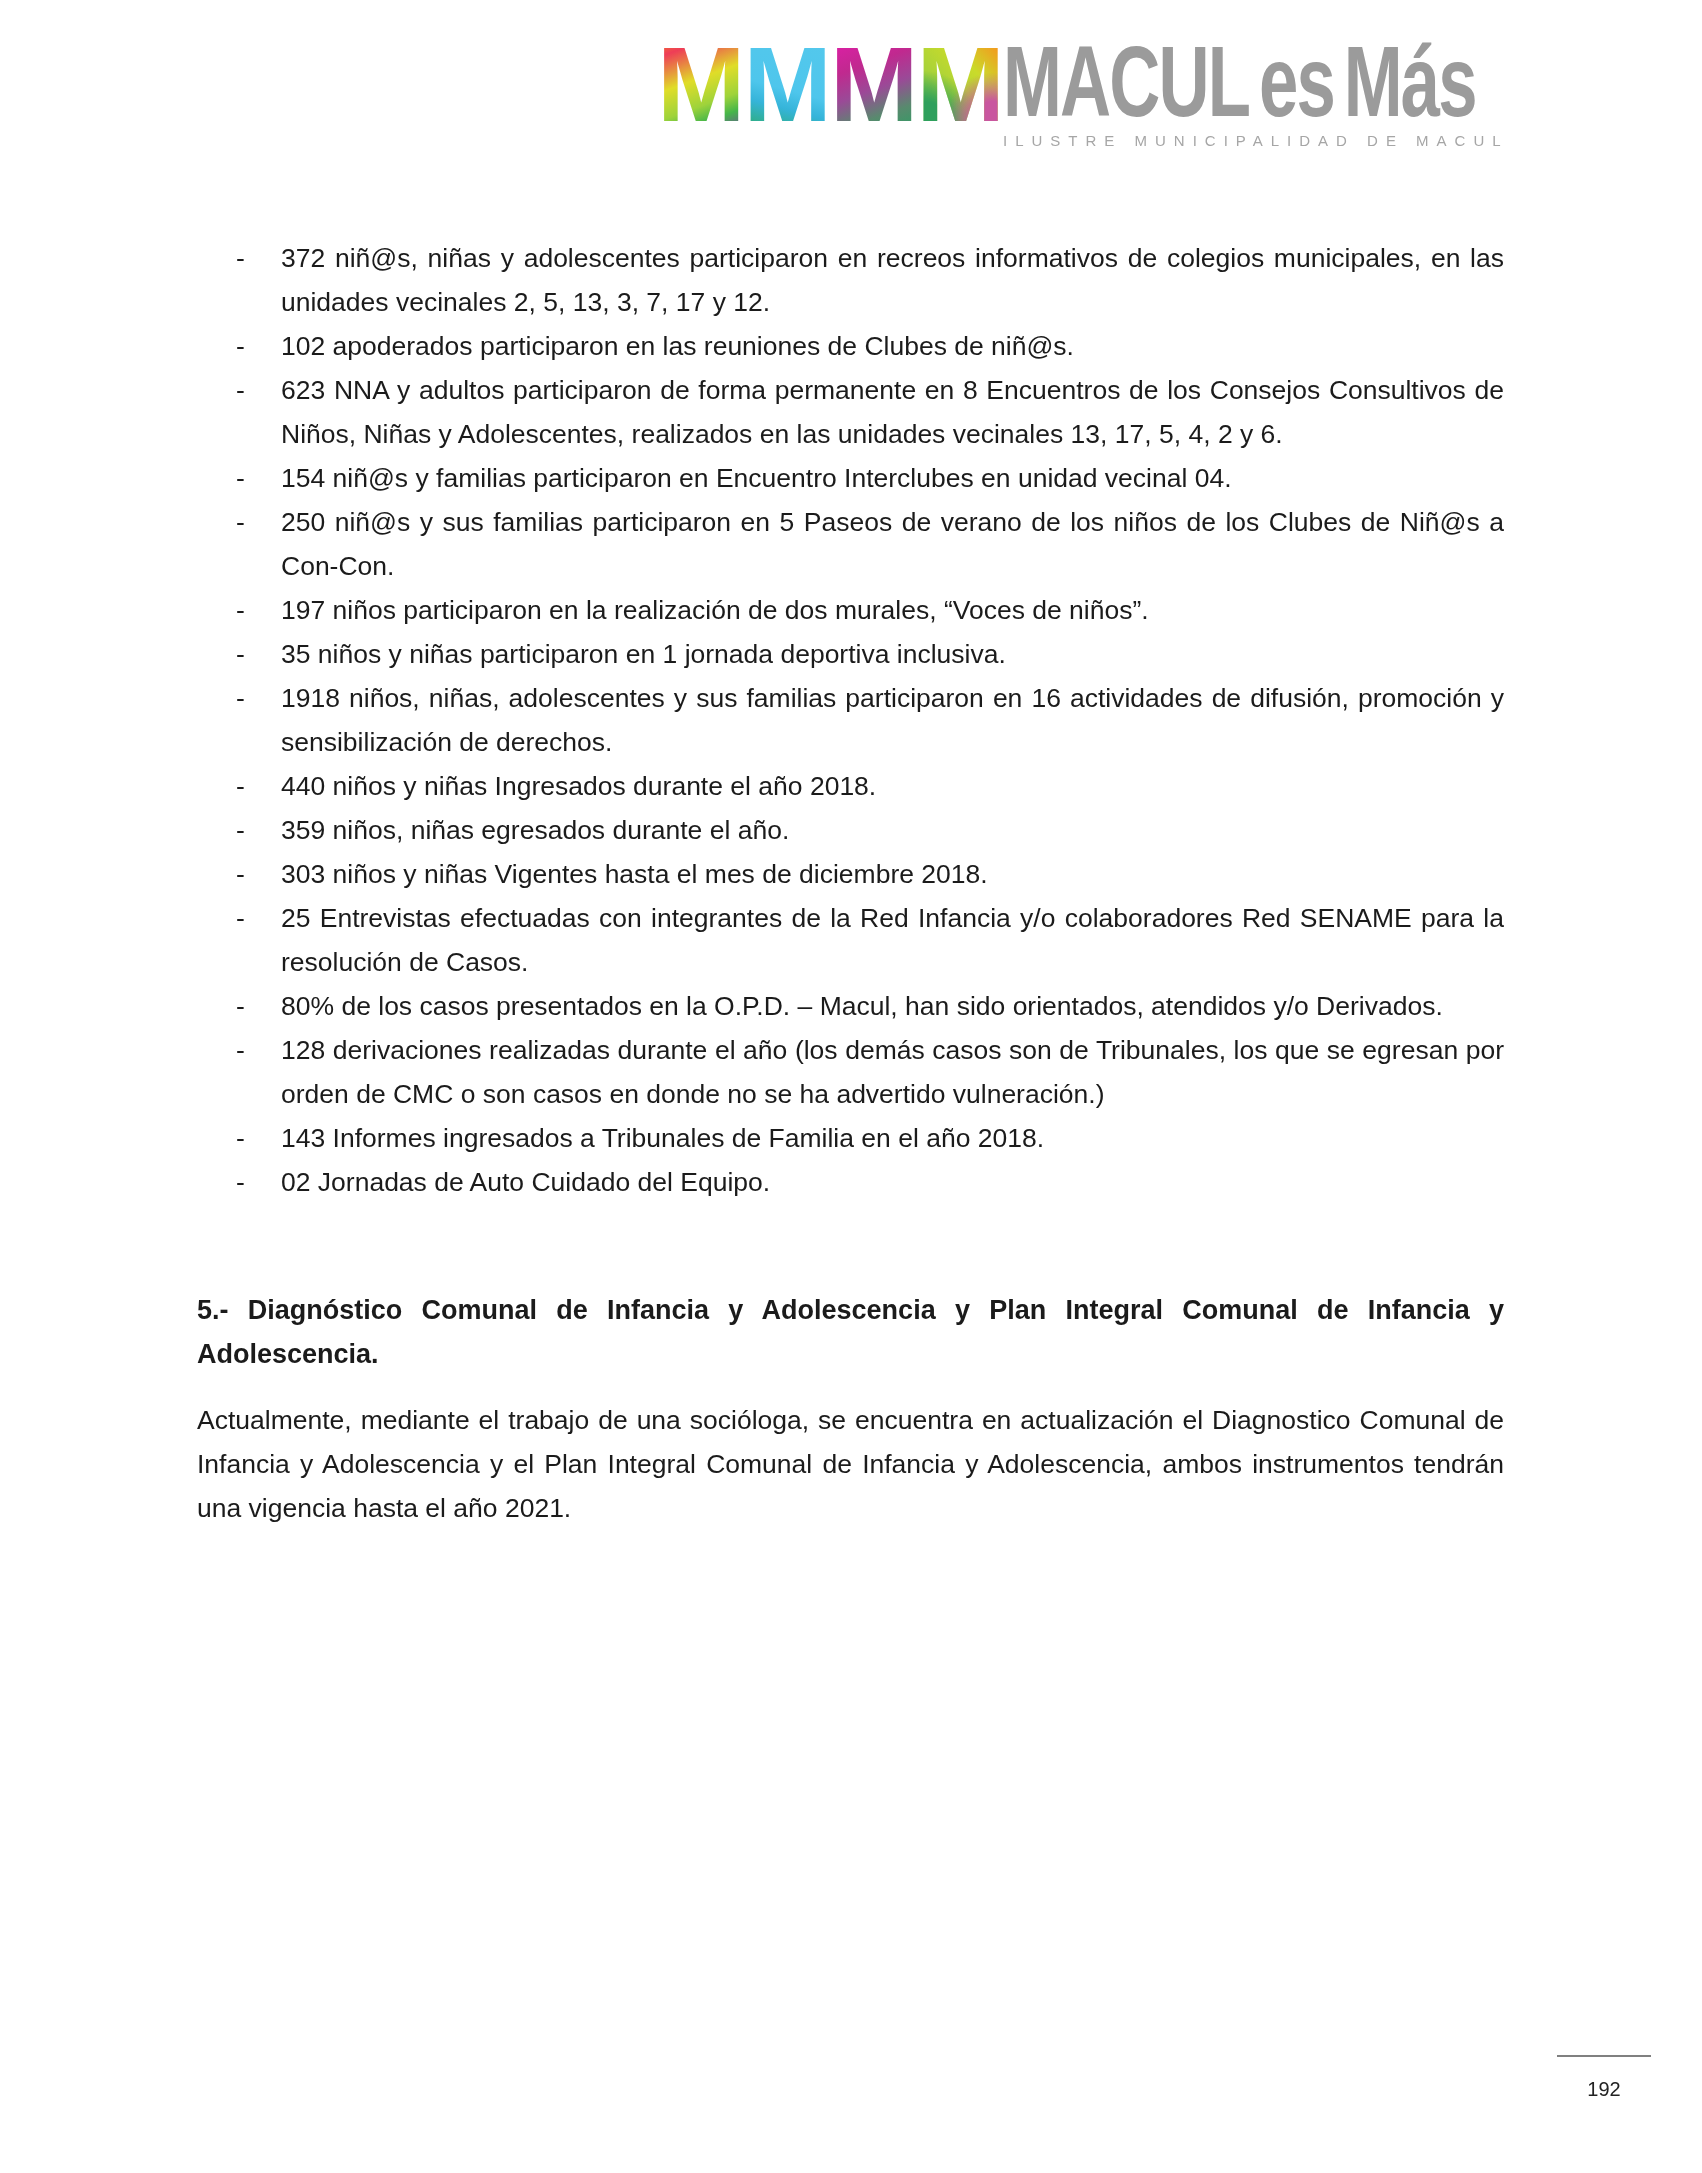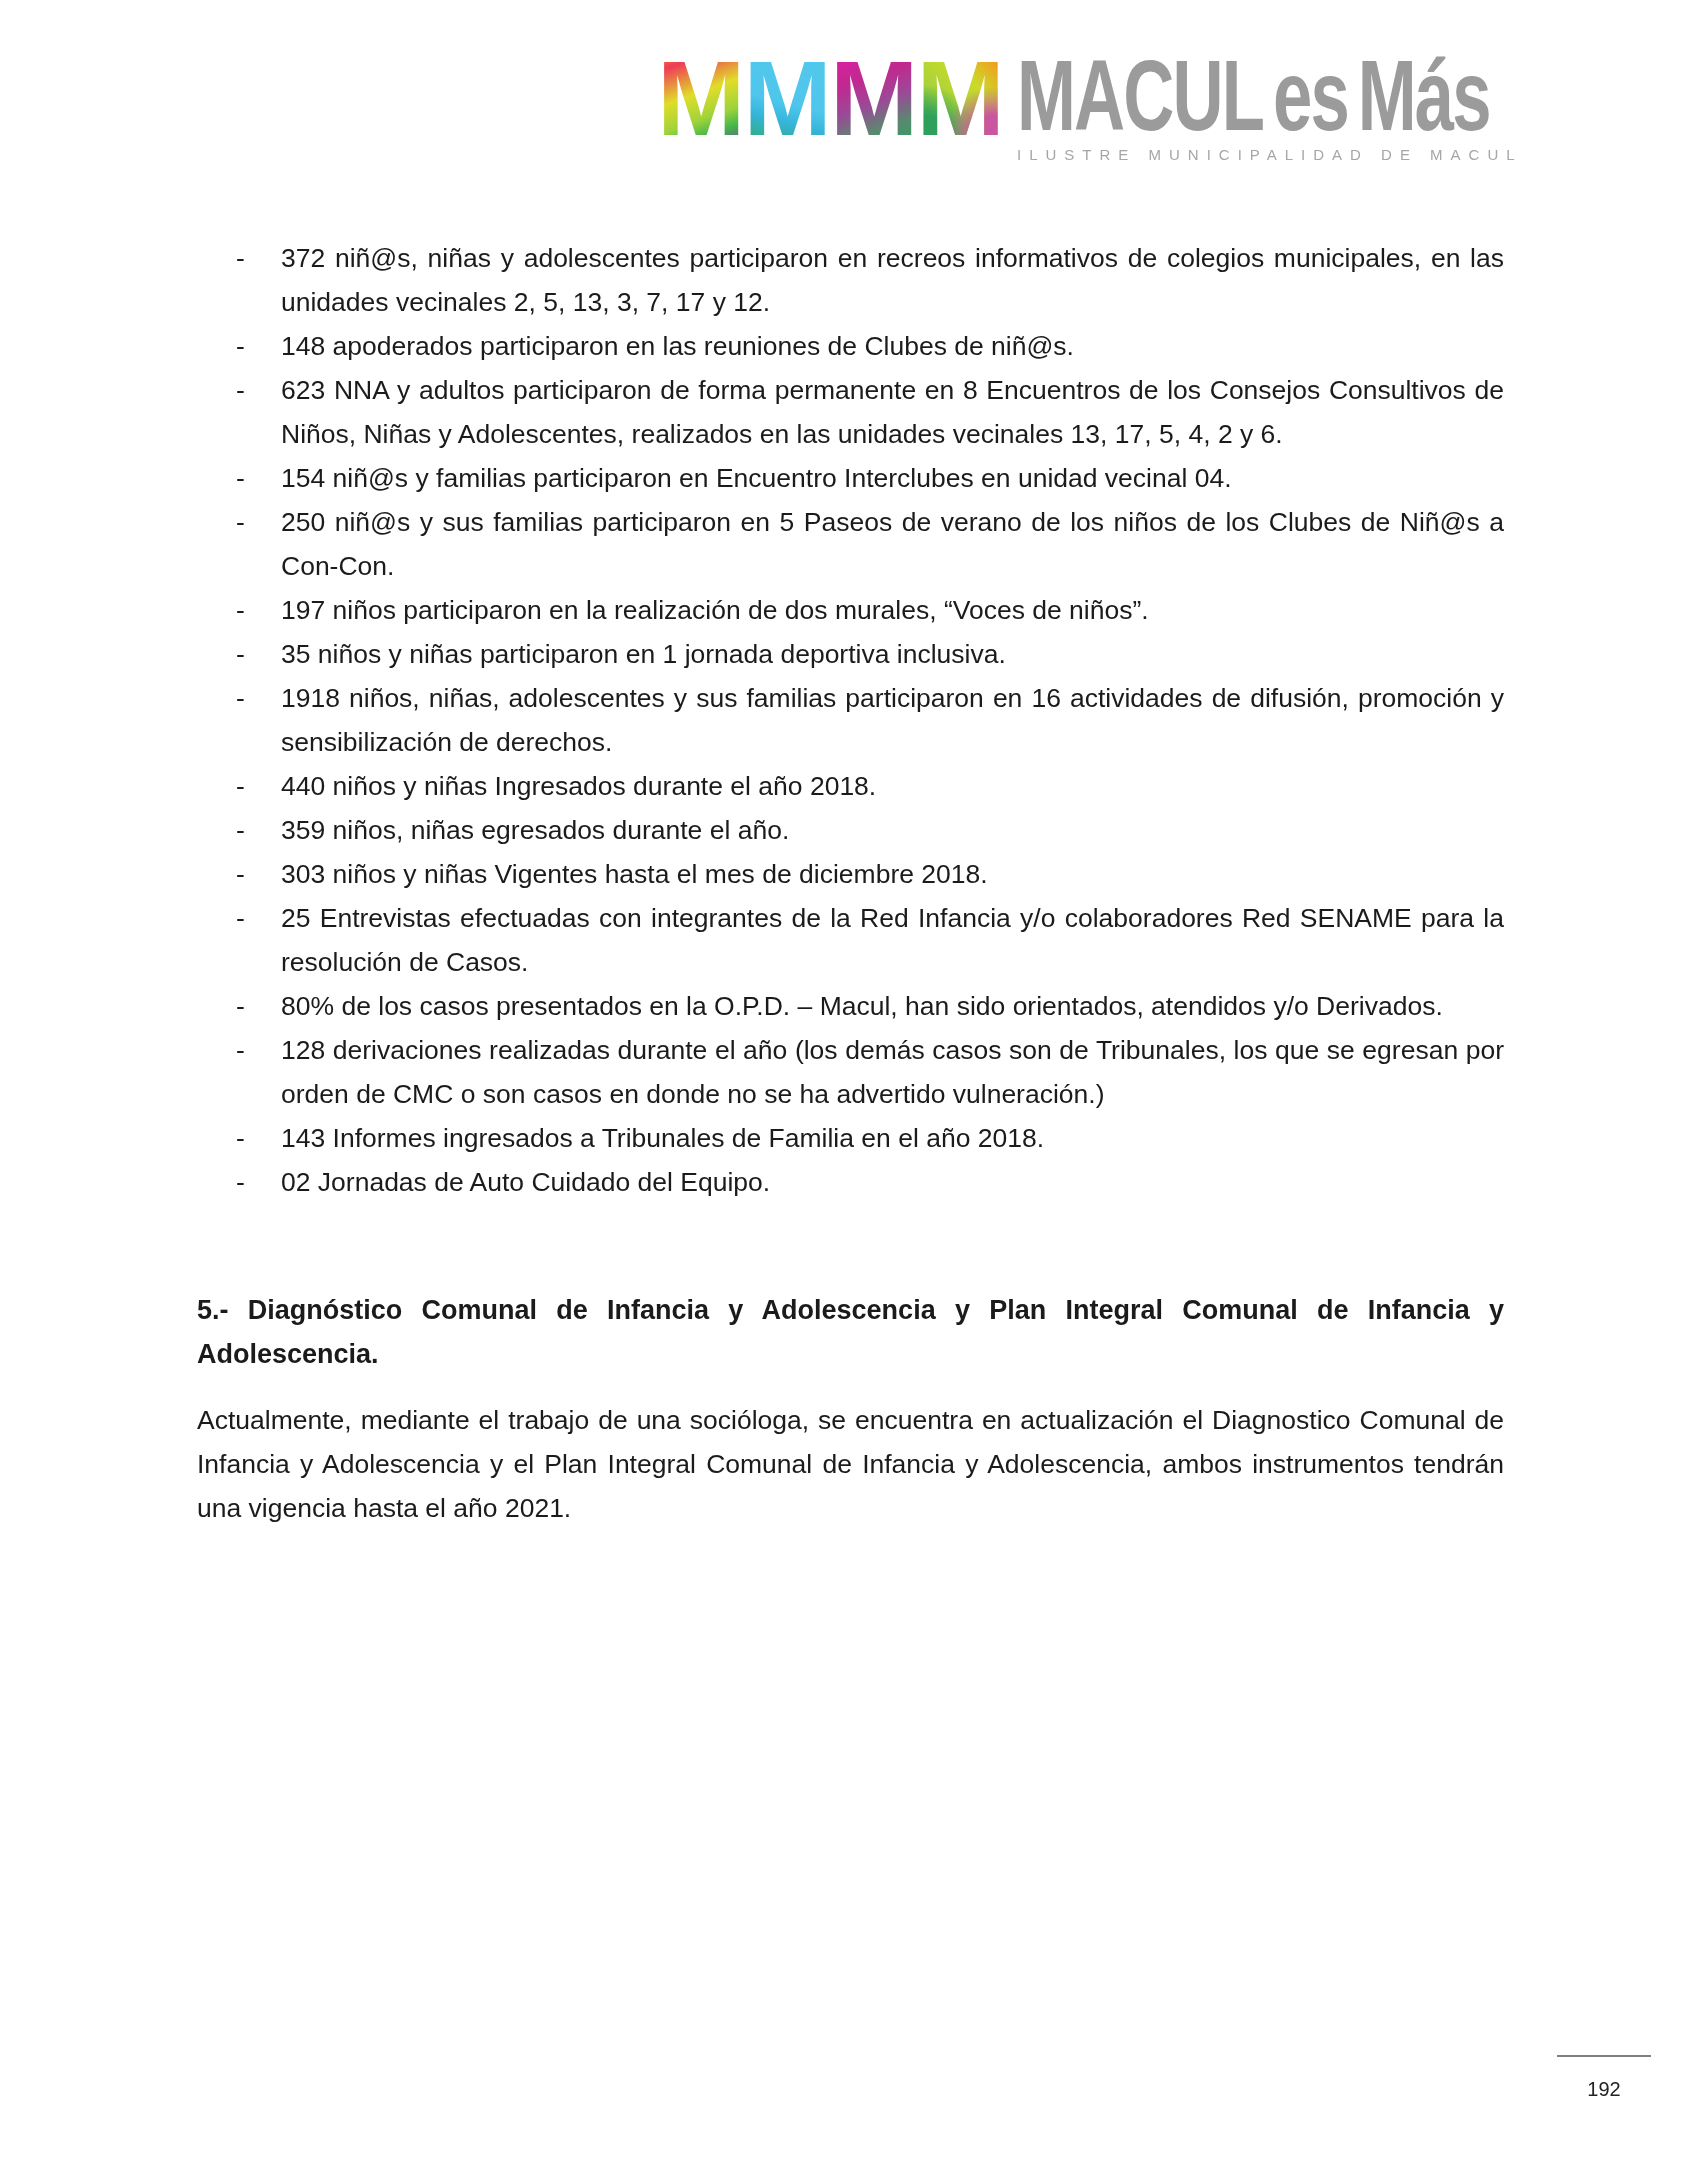--- a/index.html
+++ b/index.html
@@ -10,24 +10,24 @@
     background:#ffffff;
     font-family:"Liberation Sans", sans-serif;
     color:#1b1b1b;
     overflow:hidden;
   }
 
   
   .logo{
     position:absolute;
     left:657px;
-    top:52px;
+    top:38px;
     display:flex;
     align-items:flex-start;
-    gap:14px;
+    gap:0;
   }
   .logo-ms{
     font-family:"Liberation Sans", sans-serif;
     font-weight:bold;
     font-size:106px;
     line-height:92px;
     letter-spacing:-1.8px;
     white-space:nowrap;
   }
   .logo-ms .m{
@@ -132,21 +132,21 @@
 
   <div class="content">
 
     <div class="list list-participation">
       <div class="li">
         <span class="dash">-</span>
         <span>372 niñ@s, niñas y adolescentes participaron en recreos informativos de colegios municipales, en las unidades vecinales 2, 5, 13, 3, 7, 17 y 12.</span>
       </div>
       <div class="li">
         <span class="dash">-</span>
-        <span>148 apoderados participaron en las reuniones de Clubes de niñ@s.</span>
+        <span>102 apoderados participaron en las reuniones de Clubes de niñ@s.</span>
       </div>
       <div class="li">
         <span class="dash">-</span>
         <span>623 NNA y adultos participaron de forma permanente en 8 Encuentros de los Consejos Consultivos de Niños, Niñas y Adolescentes, realizados en las unidades vecinales 13, 17, 5, 4, 2 y 6.</span>
       </div>
       <div class="li">
         <span class="dash">-</span>
         <span>154 niñ@s y familias participaron en Encuentro Interclubes en unidad vecinal 04.</span>
       </div>
       <div class="li">

